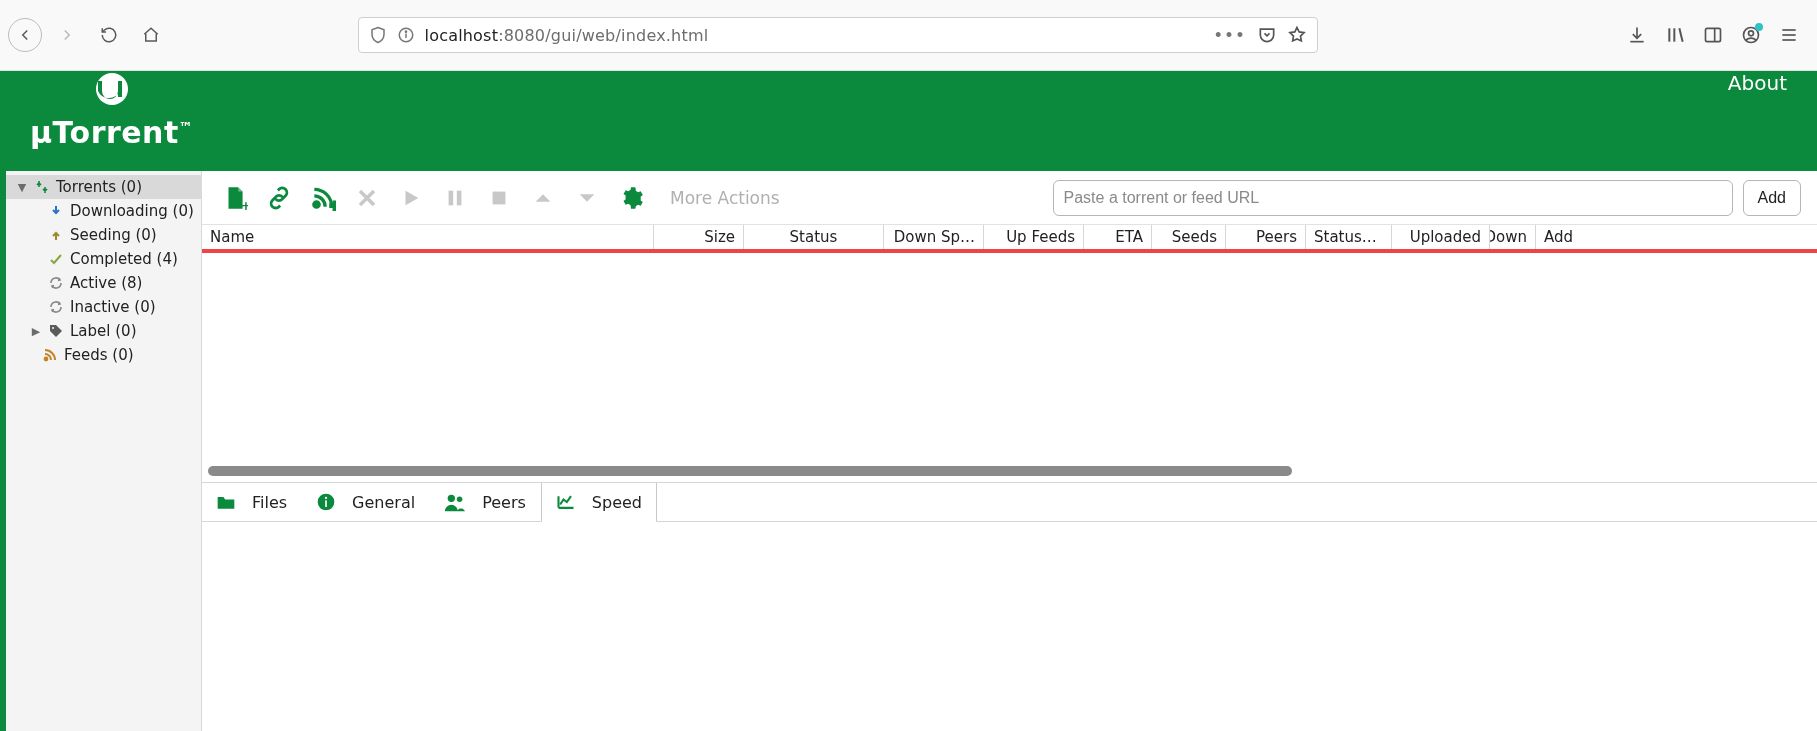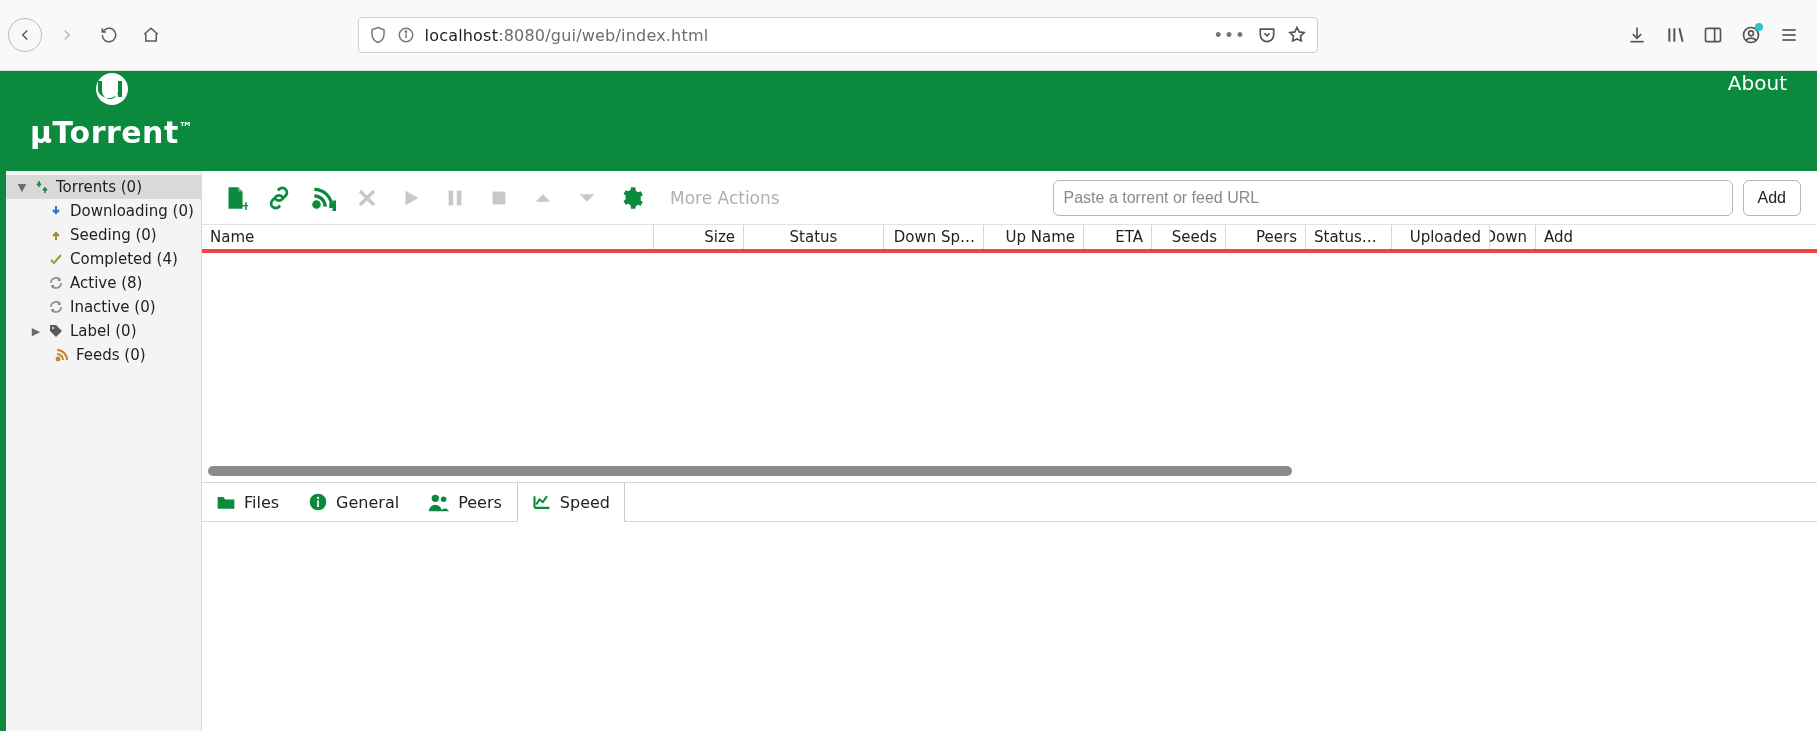--- a/index.html
+++ b/index.html
@@ -47,21 +47,21 @@
 
   .grid-header { display:flex; border-bottom:4px solid #ef4444; height:28px; align-items:center; }
   .gh { border-right:1px solid #d6d6d6; padding:0 8px; font-size:15px; color:#222; white-space:nowrap; overflow:hidden; text-overflow:ellipsis; height:100%; display:flex; align-items:center; }
   .gh.right { justify-content:flex-end; }
   .gh.center { justify-content:center; }
   .grid-body { flex:1; min-height:120px; position:relative; }
   .hscroll { height:12px; background:transparent; position:relative; margin:4px 2px; }
   .hscroll-thumb { position:absolute; left:4px; top:0; height:10px; width:1084px; background:#8a8a8a; border-radius:5px; }
 
   .detail-tabs { display:flex; border-top:1px solid #d6d6d6; border-bottom:1px solid #d6d6d6; height:40px; }
-  .tab { display:flex; align-items:center; gap:8px; padding:0 14px; font-size:16px; color:#222; border-right:1px solid transparent; cursor:pointer;text-align:center; }
+  .tab { display:flex; align-items:center; gap:16px; padding:0 14px; font-size:16px; color:#222; border-right:1px solid transparent; cursor:pointer;text-align:center; }
   .tab.active { border-left:1px solid #c9c9c9; border-right:1px solid #c9c9c9; background:#fff; position:relative; }
   .tab.active::after { content:""; position:absolute; left:0; right:0; bottom:-1px; height:2px; background:#fff; }
   .tab .ticon { color:#0b8a3e; }
   .detail-body { flex:1; }
 
   svg { display:block; }
 </style>
 </head>
 <body>
 
@@ -229,21 +229,21 @@
       <div class="tree-item" style="padding-left:24px;">
         <span class="tw">▶</span>
         <span class="ic">
             <svg width="14" height="14" viewBox="0 0 14 14" fill="#5a5a5a">
               <path d="M1 1h6l6 6-6 6-6-6z"></path>
               <circle cx="4" cy="4" r="1" fill="#f4f4f4"></circle>
             </svg>
           </span>
         <span>Label (0)</span>
       </div>
-      <div class="tree-item" style="padding-left:48px;text-align:right;">
+      <div class="tree-item" style="padding-left:36px;text-align:right;">
         <span class="ic">
             <svg width="14" height="14" viewBox="0 0 14 14" fill="none" stroke="#c4842a" stroke-width="2">
               <path d="M2 6a6 6 0 0 1 6 6M2 2a10 10 0 0 1 10 10"></path>
               <circle cx="3" cy="11" r="1.4" fill="#c4842a"></circle>
             </svg>
           </span>
         <span>Feeds (0)</span>
       </div>
     </div>
 
@@ -308,21 +308,21 @@
         <span class="more-actions">More Actions</span>
         <input class="url-input" type="text" placeholder="Paste a torrent or feed URL" style="">
         <button class="add-btn">Add</button>
       </div>
 
       <div class="grid-header" id="grid-header">
           <div class="gh " style="width: 452px;">Name</div>
           <div class="gh right" style="width: 90px;">Size</div>
           <div class="gh center" style="width: 140px;">Status</div>
           <div class="gh right" style="width: 100px;">Down Sp…</div>
-          <div class="gh right" style="width: 100px;">Up Name</div>
+          <div class="gh right" style="width: 100px;">Up Feeds</div>
           <div class="gh right" style="width: 68px;">ETA</div>
           <div class="gh right" style="width: 74px;">Seeds</div>
           <div class="gh right" style="width: 80px;">Peers</div>
           <div class="gh " style="width: 86px;">Status…</div>
           <div class="gh right" style="width: 98px;">Uploaded</div>
           <div class="gh right" style="width: 46px;">Down</div>
           <div class="gh " style="width: 38px; border-right: none;">Add</div>
         </div>
       <div class="grid-body"></div>
       <div class="hscroll">

